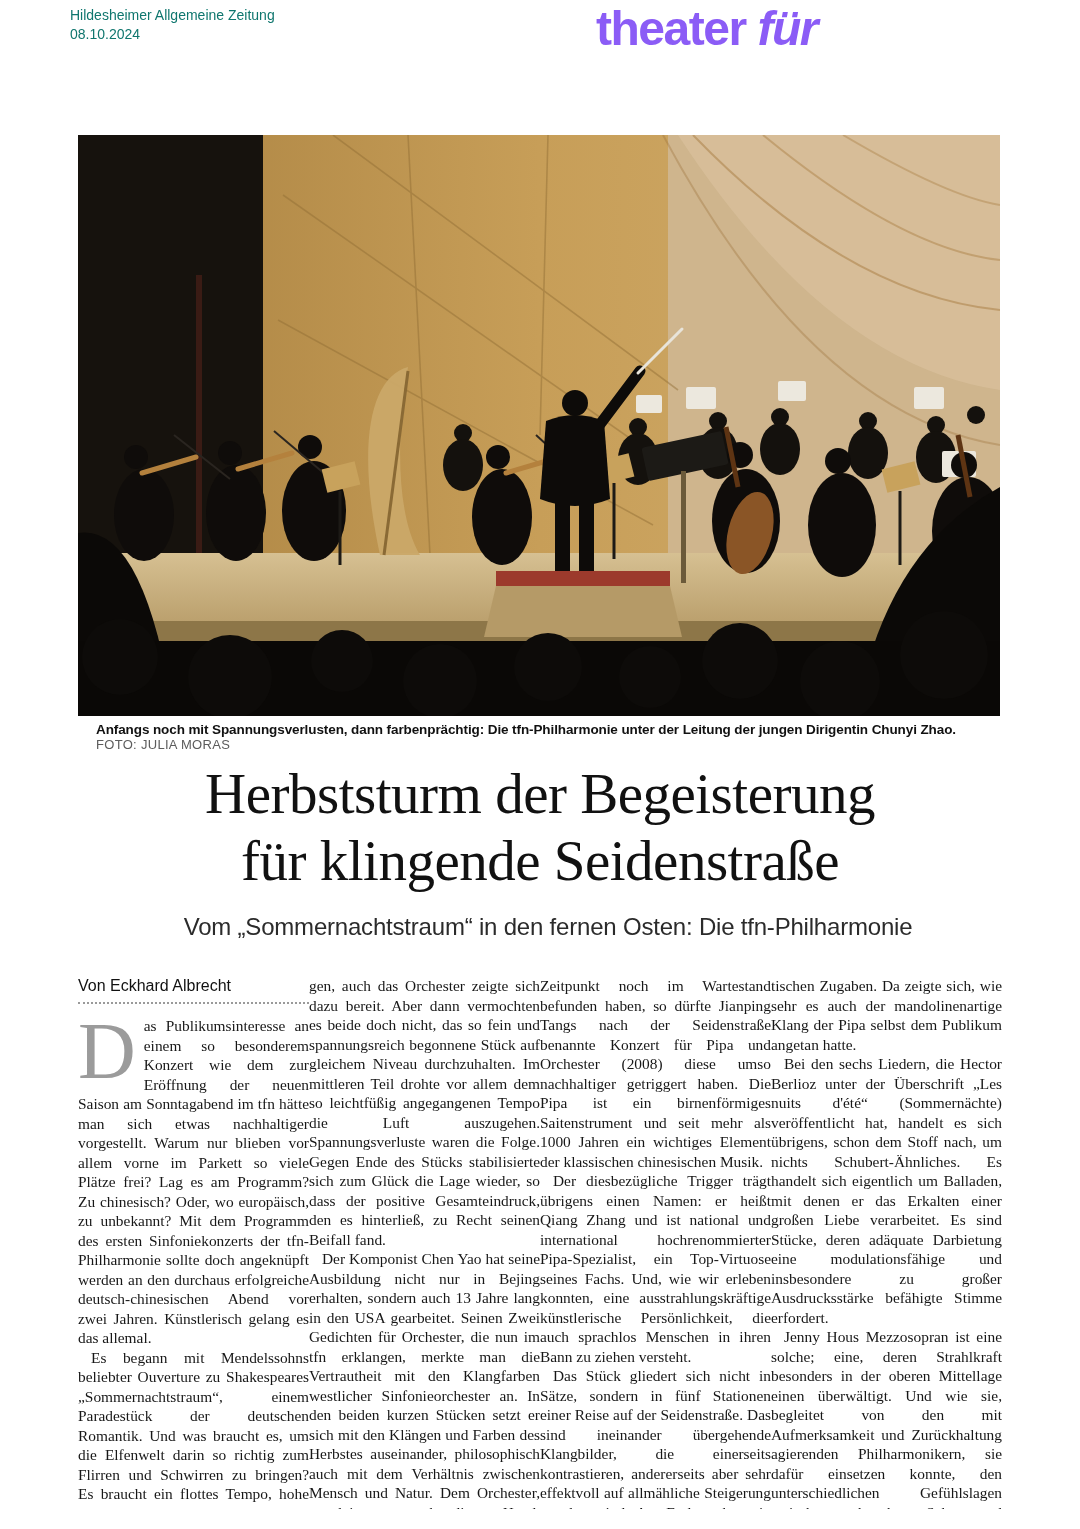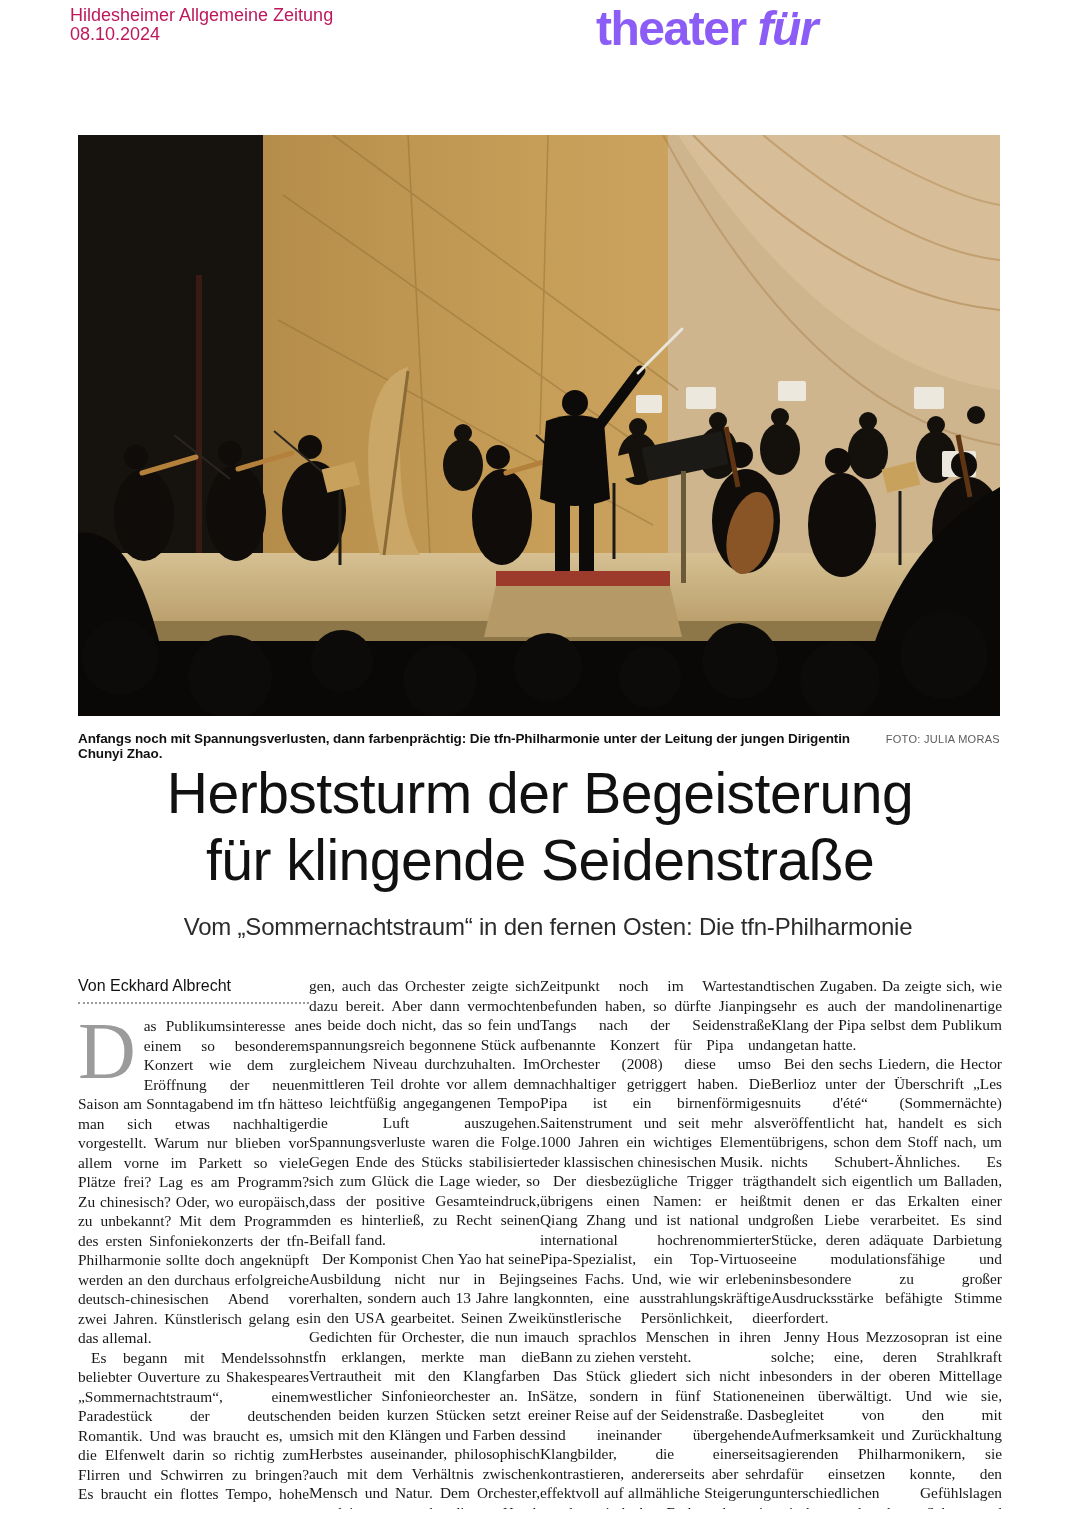--- a/index.html
+++ b/index.html
@@ -1,39 +1,39 @@
 <!DOCTYPE html>
 <html lang="de"><head>
 <meta charset="utf-8">
 <style>
   html,body{margin:0;padding:0;background:#ffffff;}
   body{font-family:"Liberation Sans",sans-serif;color:#1a1a1a;}
   .sheet{position:relative;width:1080px;height:1529px;background:#ffffff;overflow:hidden;}
 
   
-  .masthead{position:absolute;left:70px;top:6px;font-size:18px;line-height:19px;color:#be185d;}
+  .masthead{position:absolute;left:70px;top:6px;font-size:14px;line-height:19px;color:#0f766e;}
 
   
   .logo{position:absolute;left:596px;top:4px;font-weight:700;font-size:48px;line-height:50px;
         letter-spacing:-1.5px;color:#8b5cf6;white-space:nowrap;}
   .logo .it{font-style:italic;}
 
   
   .photo{position:absolute;left:78px;top:135px;width:922px;height:581px;overflow:hidden;background:#c8a05c;}
   .photo svg{display:block;width:100%;height:100%;}
 
   
   .caption-row{position:absolute;left:78px;top:722px;width:922px;display:flex;
-               justify-content:space-between;align-items:baseline;}
+               justify-content:space-between;align-items:baseline;flex-direction:column;}
   .caption{font-size:13.5px;font-weight:700;color:#111;letter-spacing:-0.1px;}
-  .credit{font-size:11px;color:#5c5c5c;white-space:nowrap;margin-left:18px;letter-spacing:0.3px;margin-top:11px;}
+  .credit{font-size:13px;color:#5c5c5c;white-space:nowrap;margin-left:18px;letter-spacing:0.3px;}
 
   
   .headline{position:absolute;left:0;top:760px;width:1080px;text-align:center;
-            font-family:Liberation Sans, sans-serif;font-weight:400;color:#111;
+            font-family:Liberation Serif, serif;font-weight:400;color:#111;
             font-size:57px;line-height:67px;letter-spacing:-0.5px;}
   .subhead{position:absolute;left:8px;top:910px;width:1080px;text-align:center;
            font-size:24px;line-height:33px;color:#2b2b2b;letter-spacing:-0.2px;}
 
   
   .article{position:absolute;left:78px;top:976px;width:924px;height:533px;
            display:flex;overflow:hidden;}
   .col{flex:1 1 0;min-width:0;}
   .byline{font-size:16px;line-height:20px;color:#111;padding-bottom:6px;margin-bottom:12px;
           border-bottom:2px dotted #9a9a9a;}

